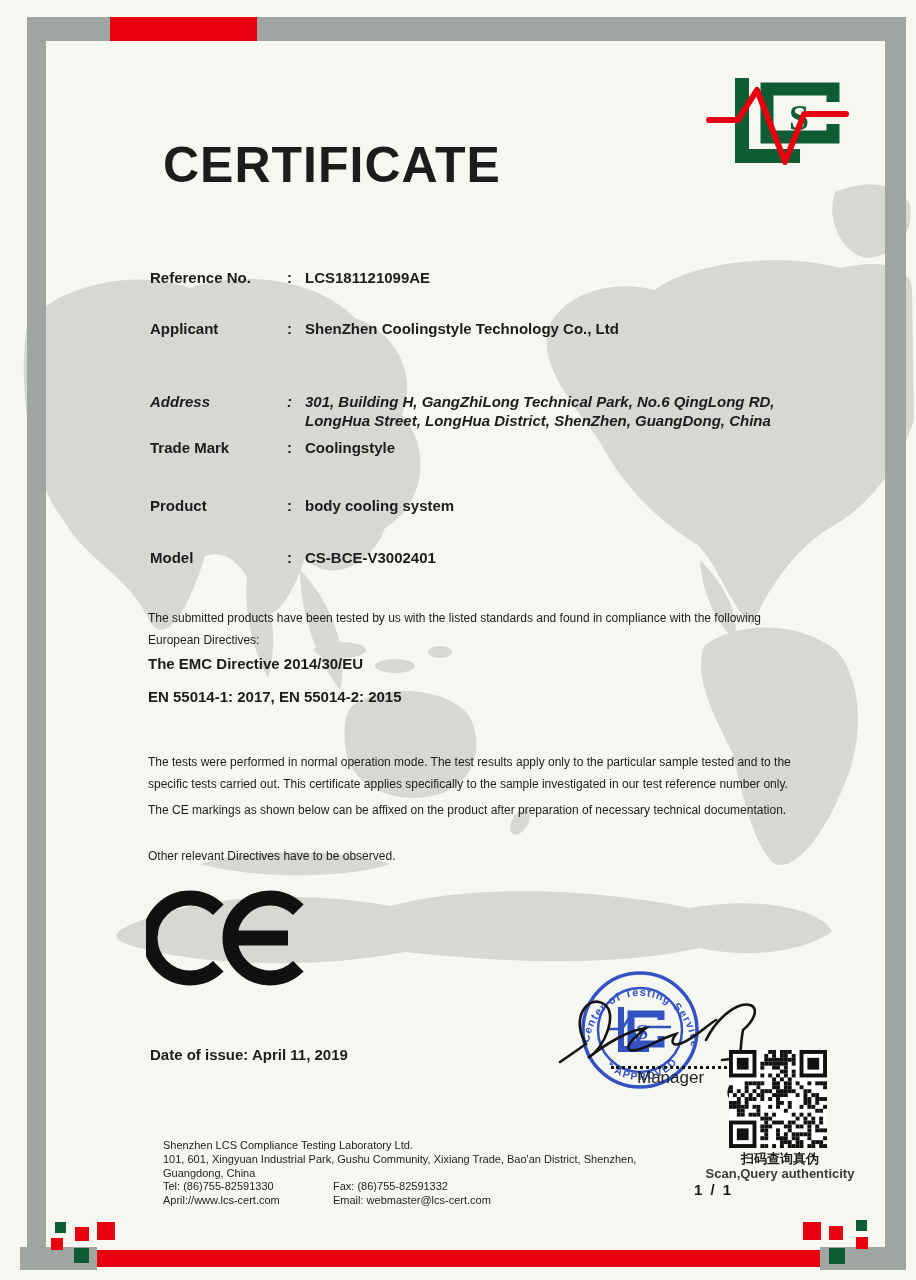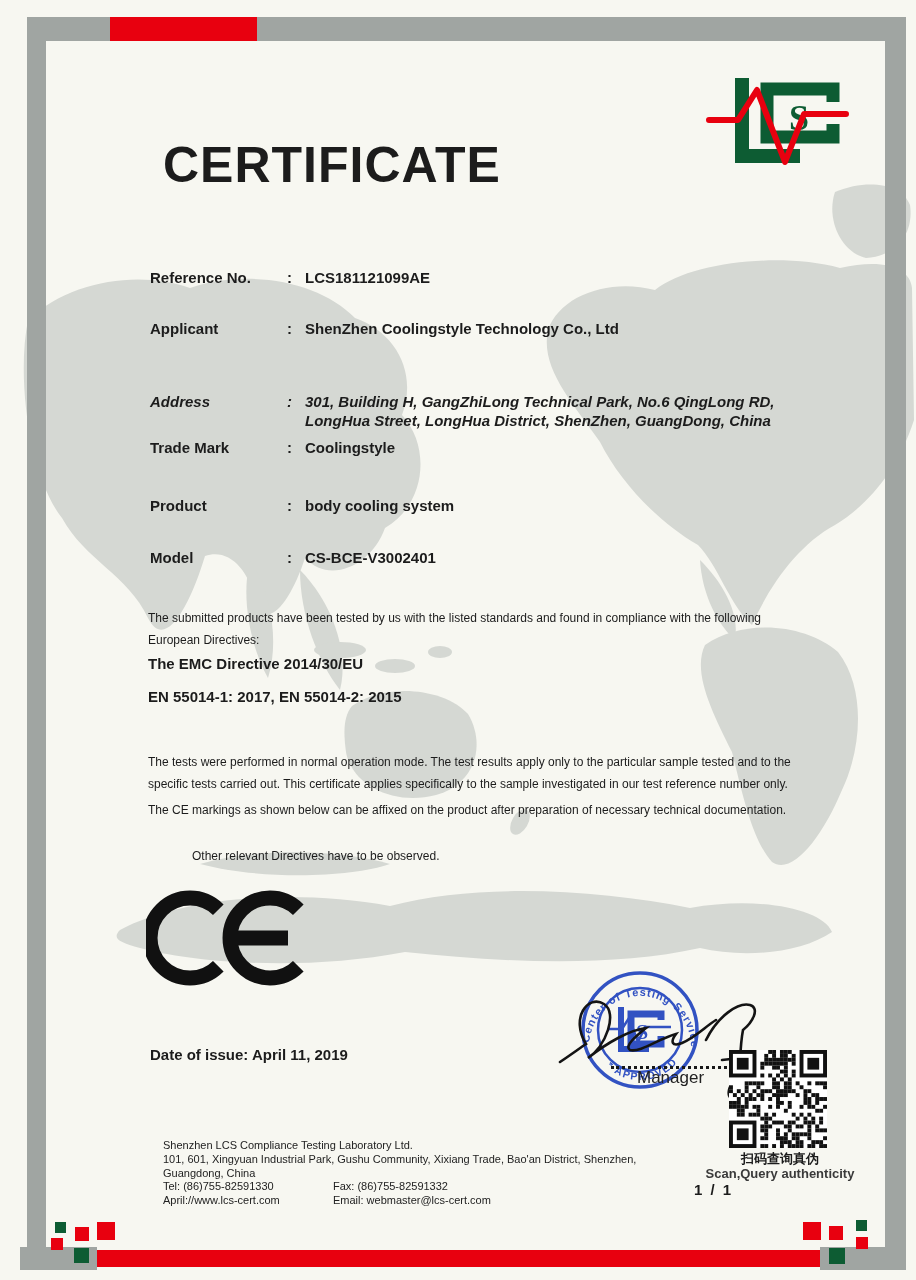--- a/index.html
+++ b/index.html
@@ -128,21 +128,21 @@
       <span class="lbl">Model</span>
       <span class="col">:</span>
       <span class="val">CS-BCE-V3002401</span>
     </div>
 
     <div class="para" style="top:608px;">The submitted products have been tested by us with the listed standards and found in compliance with the following European Directives:</div>
     <div class="parab" style="top:655px;">The EMC Directive 2014/30/EU</div>
     <div class="parab" style="top:688px;">EN 55014-1: 2017, EN 55014-2: 2015</div>
     <div class="para" style="top:736px;margin-top:16px;">The tests were performed in normal operation mode. The test results apply only to the particular sample tested and to the specific tests carried out. This certificate applies specifically to the sample investigated in our test reference number only.</div>
     <div class="para" style="top:800px;">The CE markings as shown below can be affixed on the product after preparation of necessary technical documentation.</div>
-    <div class="para" style="top:846px;margin-left:44px;">Other relevant Directives have to be observed.</div>
+    <div class="para" style="top:846px;">Other relevant Directives have to be observed.</div>
 
     <svg class="abs" style="left:146px;top:884px;" width="170" height="108" viewBox="0 0 170 108">
       <g fill="none" stroke="#111" stroke-width="15">
         <path d="M72.3,25.7 A40,40 0 1 0 72.3,82.3"></path>
         <path d="M152.3,25.7 A40,40 0 1 0 152.3,82.3"></path>
         <path d="M89,54 H142"></path>
       </g>
     </svg>
 
     <div class="dateline">Date of issue: April 11, 2019</div>

